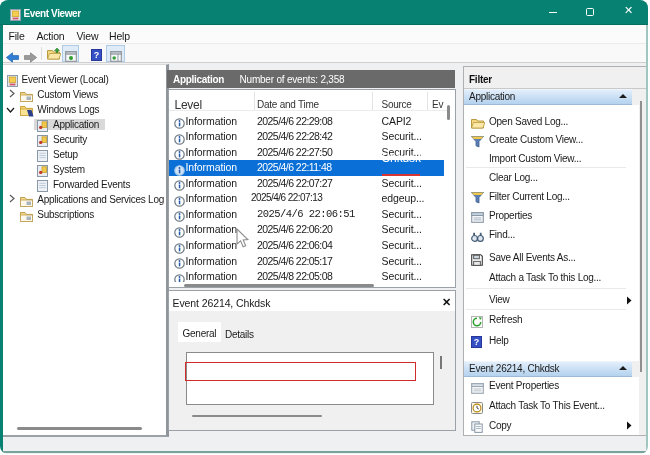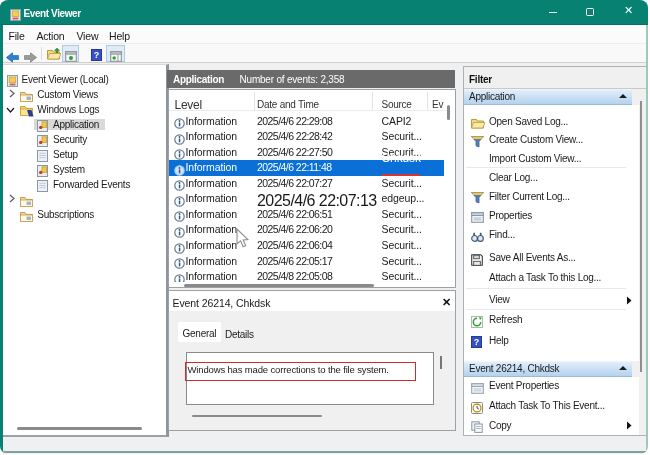--- a/index.html
+++ b/index.html
@@ -114,20 +114,21 @@
         </svg></div>
 <div style="position:absolute;left:50.5px;top:114.0px;font-size:10px;letter-spacing:-0.25px;color:#1a1a1a;font-weight:normal;white-space:nowrap;">Forwarded Events</div>
 <svg style="position:absolute;left:6.5px;top:129.0px;" width="6" height="9" viewBox="0 0 6 9">
         <path d="M1 1 L5 4.5 L1 8" fill="none" stroke="#5a5a5a" stroke-width="1.2"></path>
       </svg>
 <div style="position:absolute;left:17.5px;top:128.0px;"><svg width="13" height="12" viewBox="0 0 13 12">
           <path d="M0.5 2.5 L5 2.5 L6.4 4.4 L12.5 4.4 L12.5 11.5 L0.5 11.5 Z" fill="#f6d98d" stroke="#bd9d4f" stroke-width="1"></path>
           <path d="M0.5 5 L12.5 5 L12.5 11.5 L0.5 11.5 Z" fill="#fdf8ea" stroke="#bd9d4f" stroke-width="0.8"></path>
           <path d="M6.5 6.5 L11 6.5 L11 10 L6.5 10 Z" fill="#a8b4c0"></path>
         </svg></div>
+<div style="position:absolute;left:34.8px;top:129.0px;font-size:10px;letter-spacing:-0.25px;color:#1a1a1a;font-weight:normal;white-space:nowrap;">Applications and Services Log</div>
 <div style="position:absolute;left:17.5px;top:143.0px;"><svg width="13" height="12" viewBox="0 0 13 12">
           <path d="M0.5 2.5 L5 2.5 L6.4 4.4 L12.5 4.4 L12.5 11.5 L0.5 11.5 Z" fill="#f6d98d" stroke="#bd9d4f" stroke-width="1"></path>
           <path d="M0.5 5 L12.5 5 L12.5 11.5 L0.5 11.5 Z" fill="#fdf8ea" stroke="#bd9d4f" stroke-width="0.8"></path>
           <path d="M6.5 6.5 L11 6.5 L11 10 L6.5 10 Z" fill="#a8b4c0"></path>
         </svg></div>
 <div style="position:absolute;left:34.8px;top:144.0px;font-size:10px;letter-spacing:-0.25px;color:#1a1a1a;font-weight:normal;white-space:nowrap;">Subscriptions</div>
 <div style="position:absolute;left:14.5px;top:362px;width:125px;height:2.5px;background:#8a8a8a;border-radius:2px;"></div>
 </div>
 <div style="position:absolute;left:167px;top:70px;width:288px;height:18px;background:#6a6a6a;"></div>
 <div style="position:absolute;left:173px;top:74px;font-size:10px;letter-spacing:-0.3px;color:#fff;font-weight:bold;white-space:nowrap;">Application</div>
@@ -182,29 +183,29 @@
         </svg></div>
 <div style="position:absolute;left:16.5px;top:86.78px;font-size:10.5px;letter-spacing:-0.1px;color:#1a1a1a;font-weight:normal;white-space:nowrap;">Information</div>
 <div style="position:absolute;left:88px;top:86.78px;font-size:10.5px;letter-spacing:-0.55px;color:#1a1a1a;font-weight:normal;white-space:nowrap;">2025/4/6 22:07:27</div>
 <div style="position:absolute;left:212.5px;top:86.78px;font-size:10.5px;letter-spacing:-0.1px;color:#1a1a1a;font-weight:normal;white-space:nowrap;">Securit...</div>
 <div style="position:absolute;left:4.5px;top:102.85px;"><svg width="11" height="11" viewBox="0 0 11 11">
           <circle cx="5.5" cy="5.5" r="4.7" fill="#fdfefe" stroke="#6f7a84" stroke-width="1.2"></circle>
           <rect x="4.8" y="4.5" width="1.5" height="3.8" fill="#2458a8"></rect>
           <circle cx="5.5" cy="3" r="0.9" fill="#2458a8"></circle>
         </svg></div>
 <div style="position:absolute;left:16.5px;top:102.35px;font-size:10.5px;letter-spacing:-0.1px;color:#1a1a1a;font-weight:normal;white-space:nowrap;">Information</div>
-<div style="position:absolute;left:88px;top:102.35px;font-size:16px;letter-spacing:-0.55px;color:#1a1a1a;font-weight:normal;white-space:nowrap;">2025/4/6 22:07:13</div>
+<div style="position:absolute;left:82px;top:102.35px;font-size:10px;letter-spacing:-0.55px;color:#1a1a1a;font-weight:normal;white-space:nowrap;">2025/4/6 22:07:13</div>
 <div style="position:absolute;left:212.5px;top:102.35px;font-size:10.5px;letter-spacing:-0.1px;color:#1a1a1a;font-weight:normal;white-space:nowrap;">edgeup...</div>
 <div style="position:absolute;left:4.5px;top:118.42000000000002px;"><svg width="11" height="11" viewBox="0 0 11 11">
           <circle cx="5.5" cy="5.5" r="4.7" fill="#fdfefe" stroke="#6f7a84" stroke-width="1.2"></circle>
           <rect x="4.8" y="4.5" width="1.5" height="3.8" fill="#2458a8"></rect>
           <circle cx="5.5" cy="3" r="0.9" fill="#2458a8"></circle>
         </svg></div>
 <div style="position:absolute;left:16.5px;top:117.92000000000002px;font-size:10.5px;letter-spacing:-0.1px;color:#1a1a1a;font-weight:normal;white-space:nowrap;">Information</div>
-<div style="position:absolute;left:88px;top:117.92000000000002px;font-size:10.5px;letter-spacing:-0.55px;color:#1a1a1a;font-weight:normal;white-space:nowrap;">2025/4/6 22:06:51</div>
+<div style="position:absolute;left:88px;top:117.92000000000002px;font-size:10.5px;letter-spacing:-0.55px;color:#1a1a1a;font-weight:normal;white-space:nowrap;font-family:Liberation Mono, monospace;">2025/4/6 22:06:51</div>
 <div style="position:absolute;left:212.5px;top:117.92000000000002px;font-size:10.5px;letter-spacing:-0.1px;color:#1a1a1a;font-weight:normal;white-space:nowrap;">Securit...</div>
 <div style="position:absolute;left:4.5px;top:133.99px;"><svg width="11" height="11" viewBox="0 0 11 11">
           <circle cx="5.5" cy="5.5" r="4.7" fill="#fdfefe" stroke="#6f7a84" stroke-width="1.2"></circle>
           <rect x="4.8" y="4.5" width="1.5" height="3.8" fill="#2458a8"></rect>
           <circle cx="5.5" cy="3" r="0.9" fill="#2458a8"></circle>
         </svg></div>
 <div style="position:absolute;left:16.5px;top:133.49px;font-size:10.5px;letter-spacing:-0.1px;color:#1a1a1a;font-weight:normal;white-space:nowrap;">Information</div>
 <div style="position:absolute;left:88px;top:133.49px;font-size:10.5px;letter-spacing:-0.55px;color:#1a1a1a;font-weight:normal;white-space:nowrap;">2025/4/6 22:06:20</div>
 <div style="position:absolute;left:212.5px;top:133.49px;font-size:10.5px;letter-spacing:-0.1px;color:#1a1a1a;font-weight:normal;white-space:nowrap;">Securit...</div>
 <div style="position:absolute;left:4.5px;top:149.56px;"><svg width="11" height="11" viewBox="0 0 11 11">
@@ -240,21 +241,20 @@
       </svg></div>
 <div style="position:absolute;left:168px;top:290px;width:288px;height:141px;background:#fff;border:1px solid #9ba1a6;overflow:hidden;">
 <div style="position:absolute;left:3.5px;top:5.5px;font-size:10.5px;letter-spacing:-0.1px;color:#1a1a1a;font-weight:normal;white-space:nowrap;">Event 26214, Chkdsk</div>
 <div style="position:absolute;left:273px;top:4.5px;font-size:11px;letter-spacing:0px;color:#111;font-weight:bold;white-space:nowrap;">✕</div>
 <div style="position:absolute;left:0px;top:20px;width:286px;height:119px;background:#f0f0f0;"></div>
 <div style="position:absolute;left:8.5px;top:31px;width:43.5px;height:19.5px;background:#fff;"></div>
 <div style="position:absolute;left:13.5px;top:36.5px;font-size:10px;letter-spacing:-0.25px;color:#1a1a1a;font-weight:normal;white-space:nowrap;">General</div>
 <div style="position:absolute;left:56px;top:38px;font-size:10px;letter-spacing:-0.25px;color:#1a1a1a;font-weight:normal;white-space:nowrap;">Details</div>
 <div style="position:absolute;left:17px;top:61px;width:248px;height:53px;background:#fff;border:1px solid #8a8a8a;"></div>
 <div style="position:absolute;left:16px;top:71px;width:230.5px;height:19px;border:1.6px solid #cf2b2b;"></div>
-<div style="position:absolute;left:18.5px;top:73.5px;font-size:9.5px;letter-spacing:-0.15px;color:#1a1a1a;font-weight:normal;white-space:nowrap;">Windows has made corrections to the file system.</div>
 <div style="position:absolute;left:271px;top:65px;width:2px;height:13px;background:#777;"></div>
 <div style="position:absolute;left:23px;top:123.5px;width:130px;height:2.5px;background:#8a8a8a;border-radius:2px;"></div>
 </div>
 <div style="position:absolute;left:463px;top:66px;width:183px;height:370px;background:#f0f0f0;border:1px solid #b0b0b0;border-right:none;overflow:hidden;">
 <div style="position:absolute;left:5px;top:7px;font-size:10px;letter-spacing:-0.25px;color:#111;font-weight:bold;white-space:nowrap;">Filter</div>
 <div style="position:absolute;left:0px;top:20.5px;width:182px;height:1px;background:#c9c9c9;"></div>
 <div style="position:absolute;left:0px;top:22px;width:167.5px;height:15.5px;background:linear-gradient(#e2eefb,#b4d2ee);border-bottom:1px solid #9cb9d6;border-top:1px solid #eef5fc;"></div>
 <div style="position:absolute;left:5px;top:23.5px;font-size:10px;letter-spacing:-0.25px;color:#1a1a1a;font-weight:normal;white-space:nowrap;">Application</div>
 <svg style="position:absolute;left:154px;top:25.5px;" width="10" height="6" viewBox="0 0 10 6">
         <path d="M1 5 L5 1 L9 5 Z" fill="#1a1a1a"></path>

